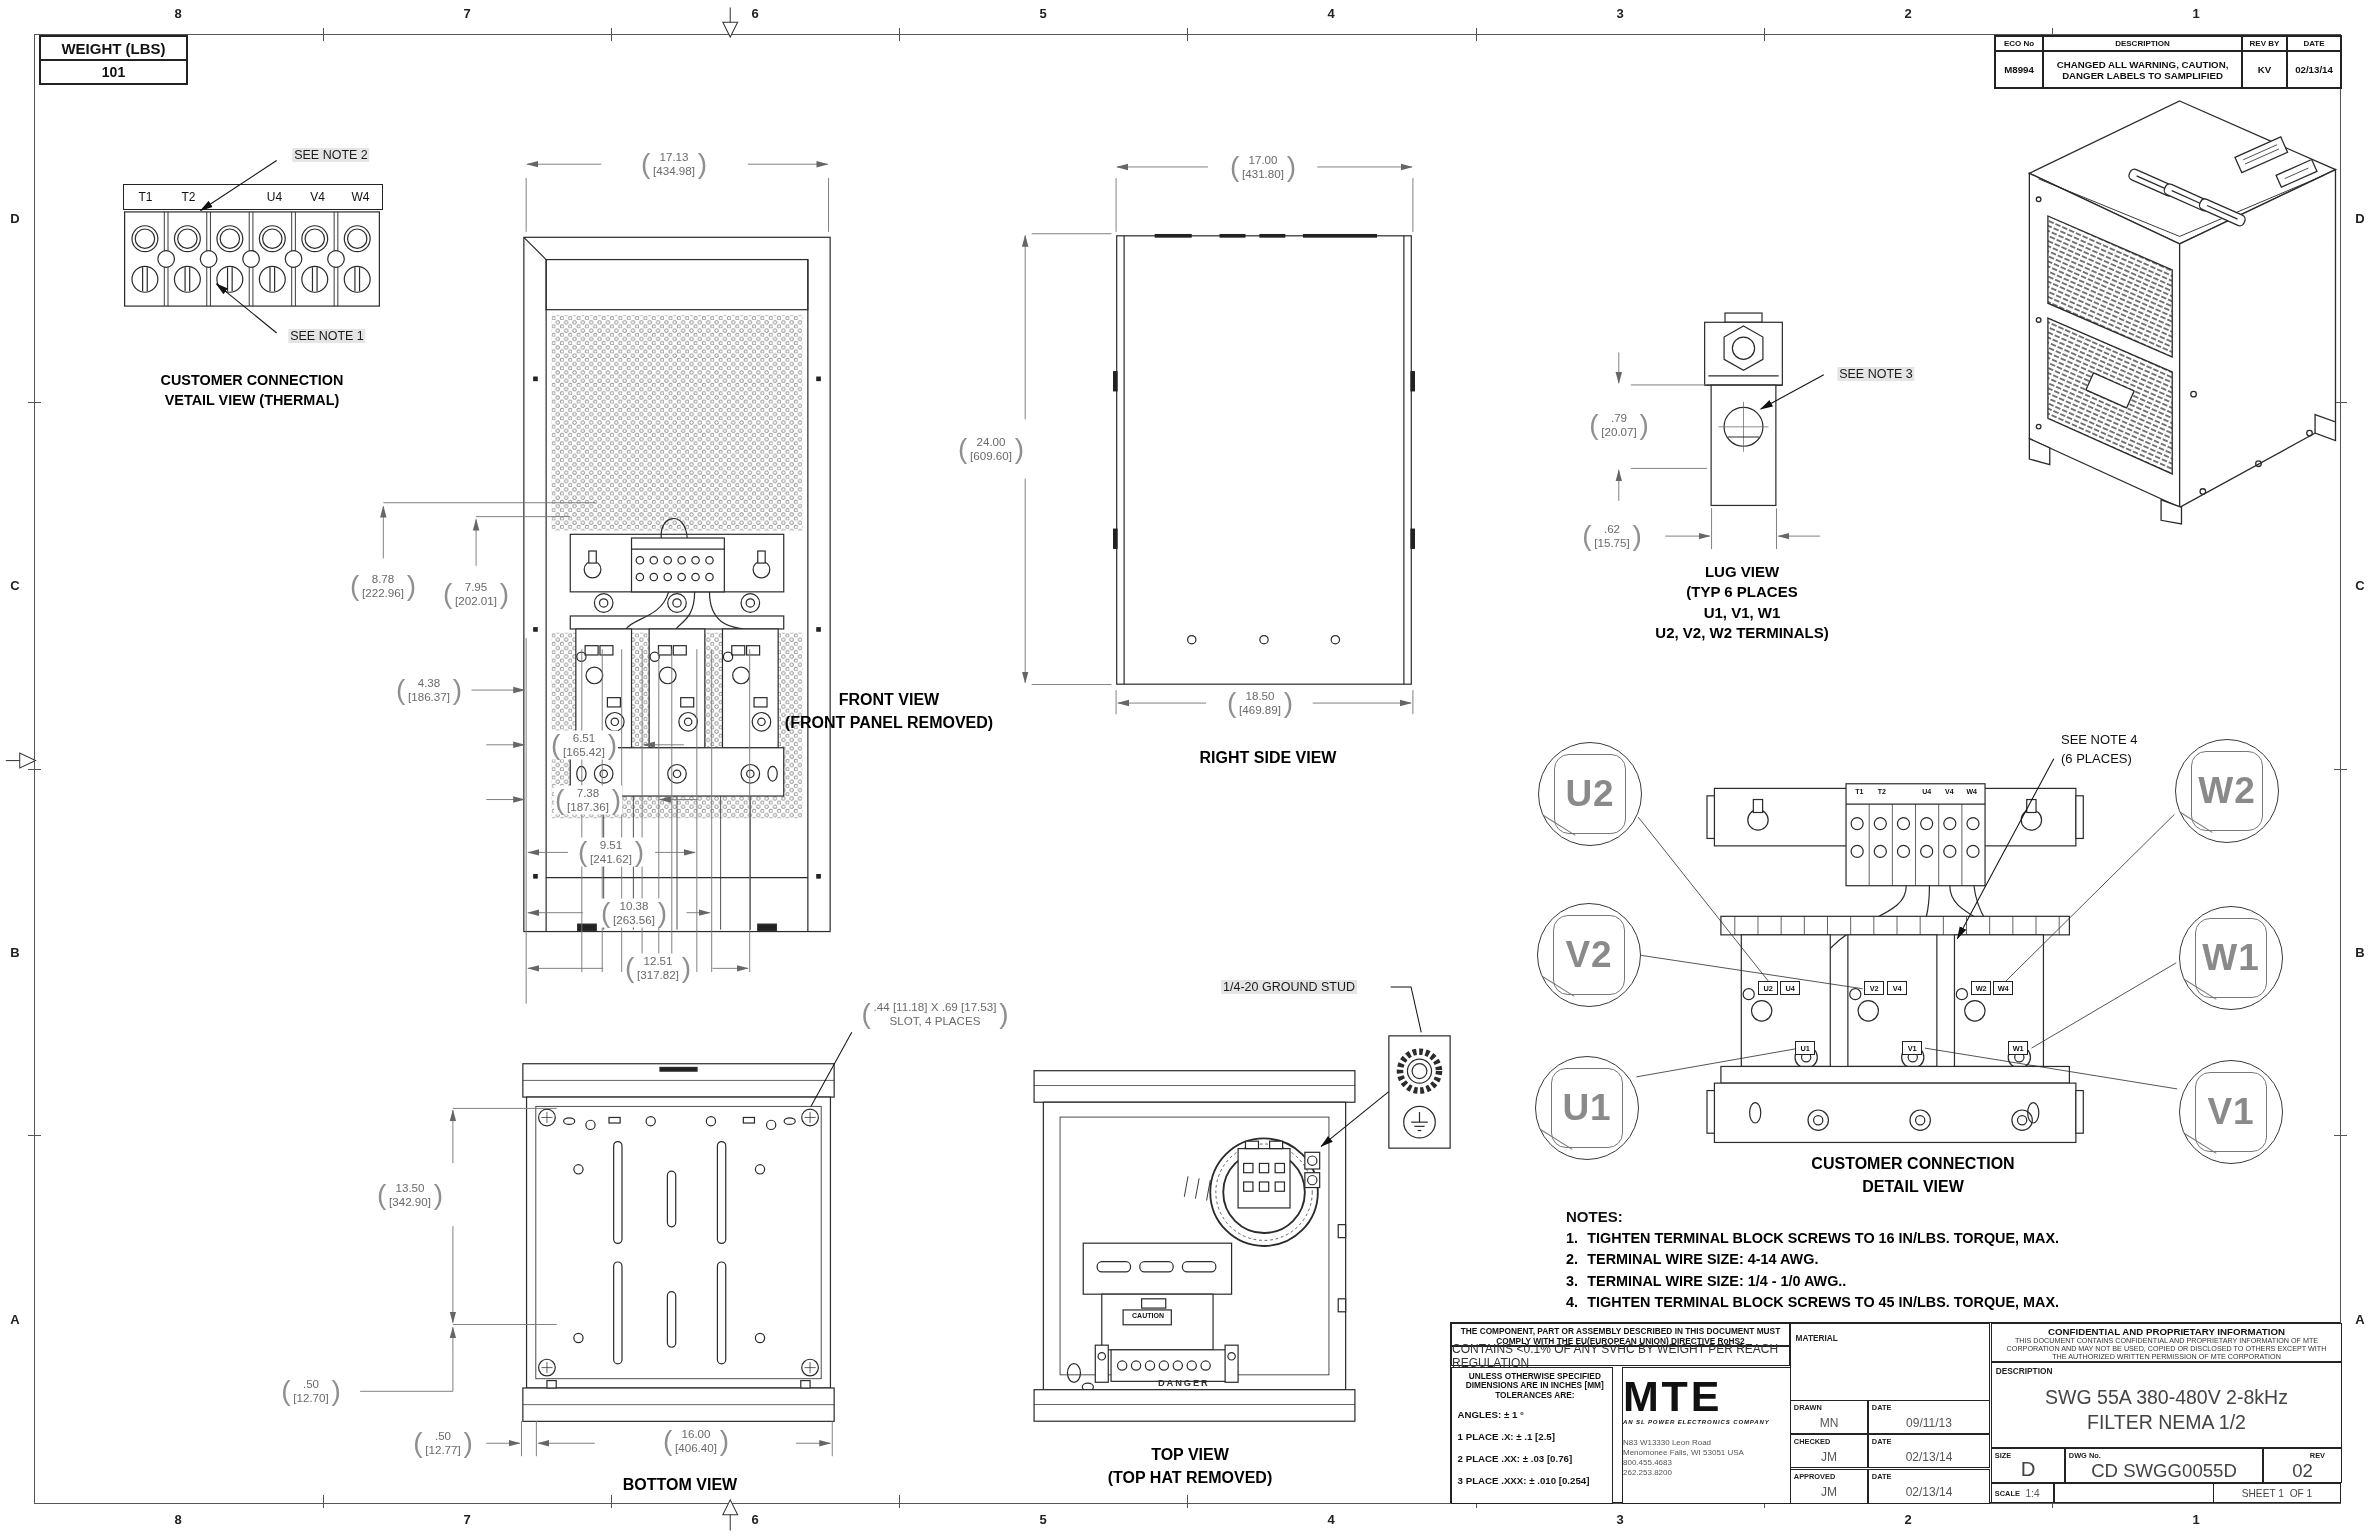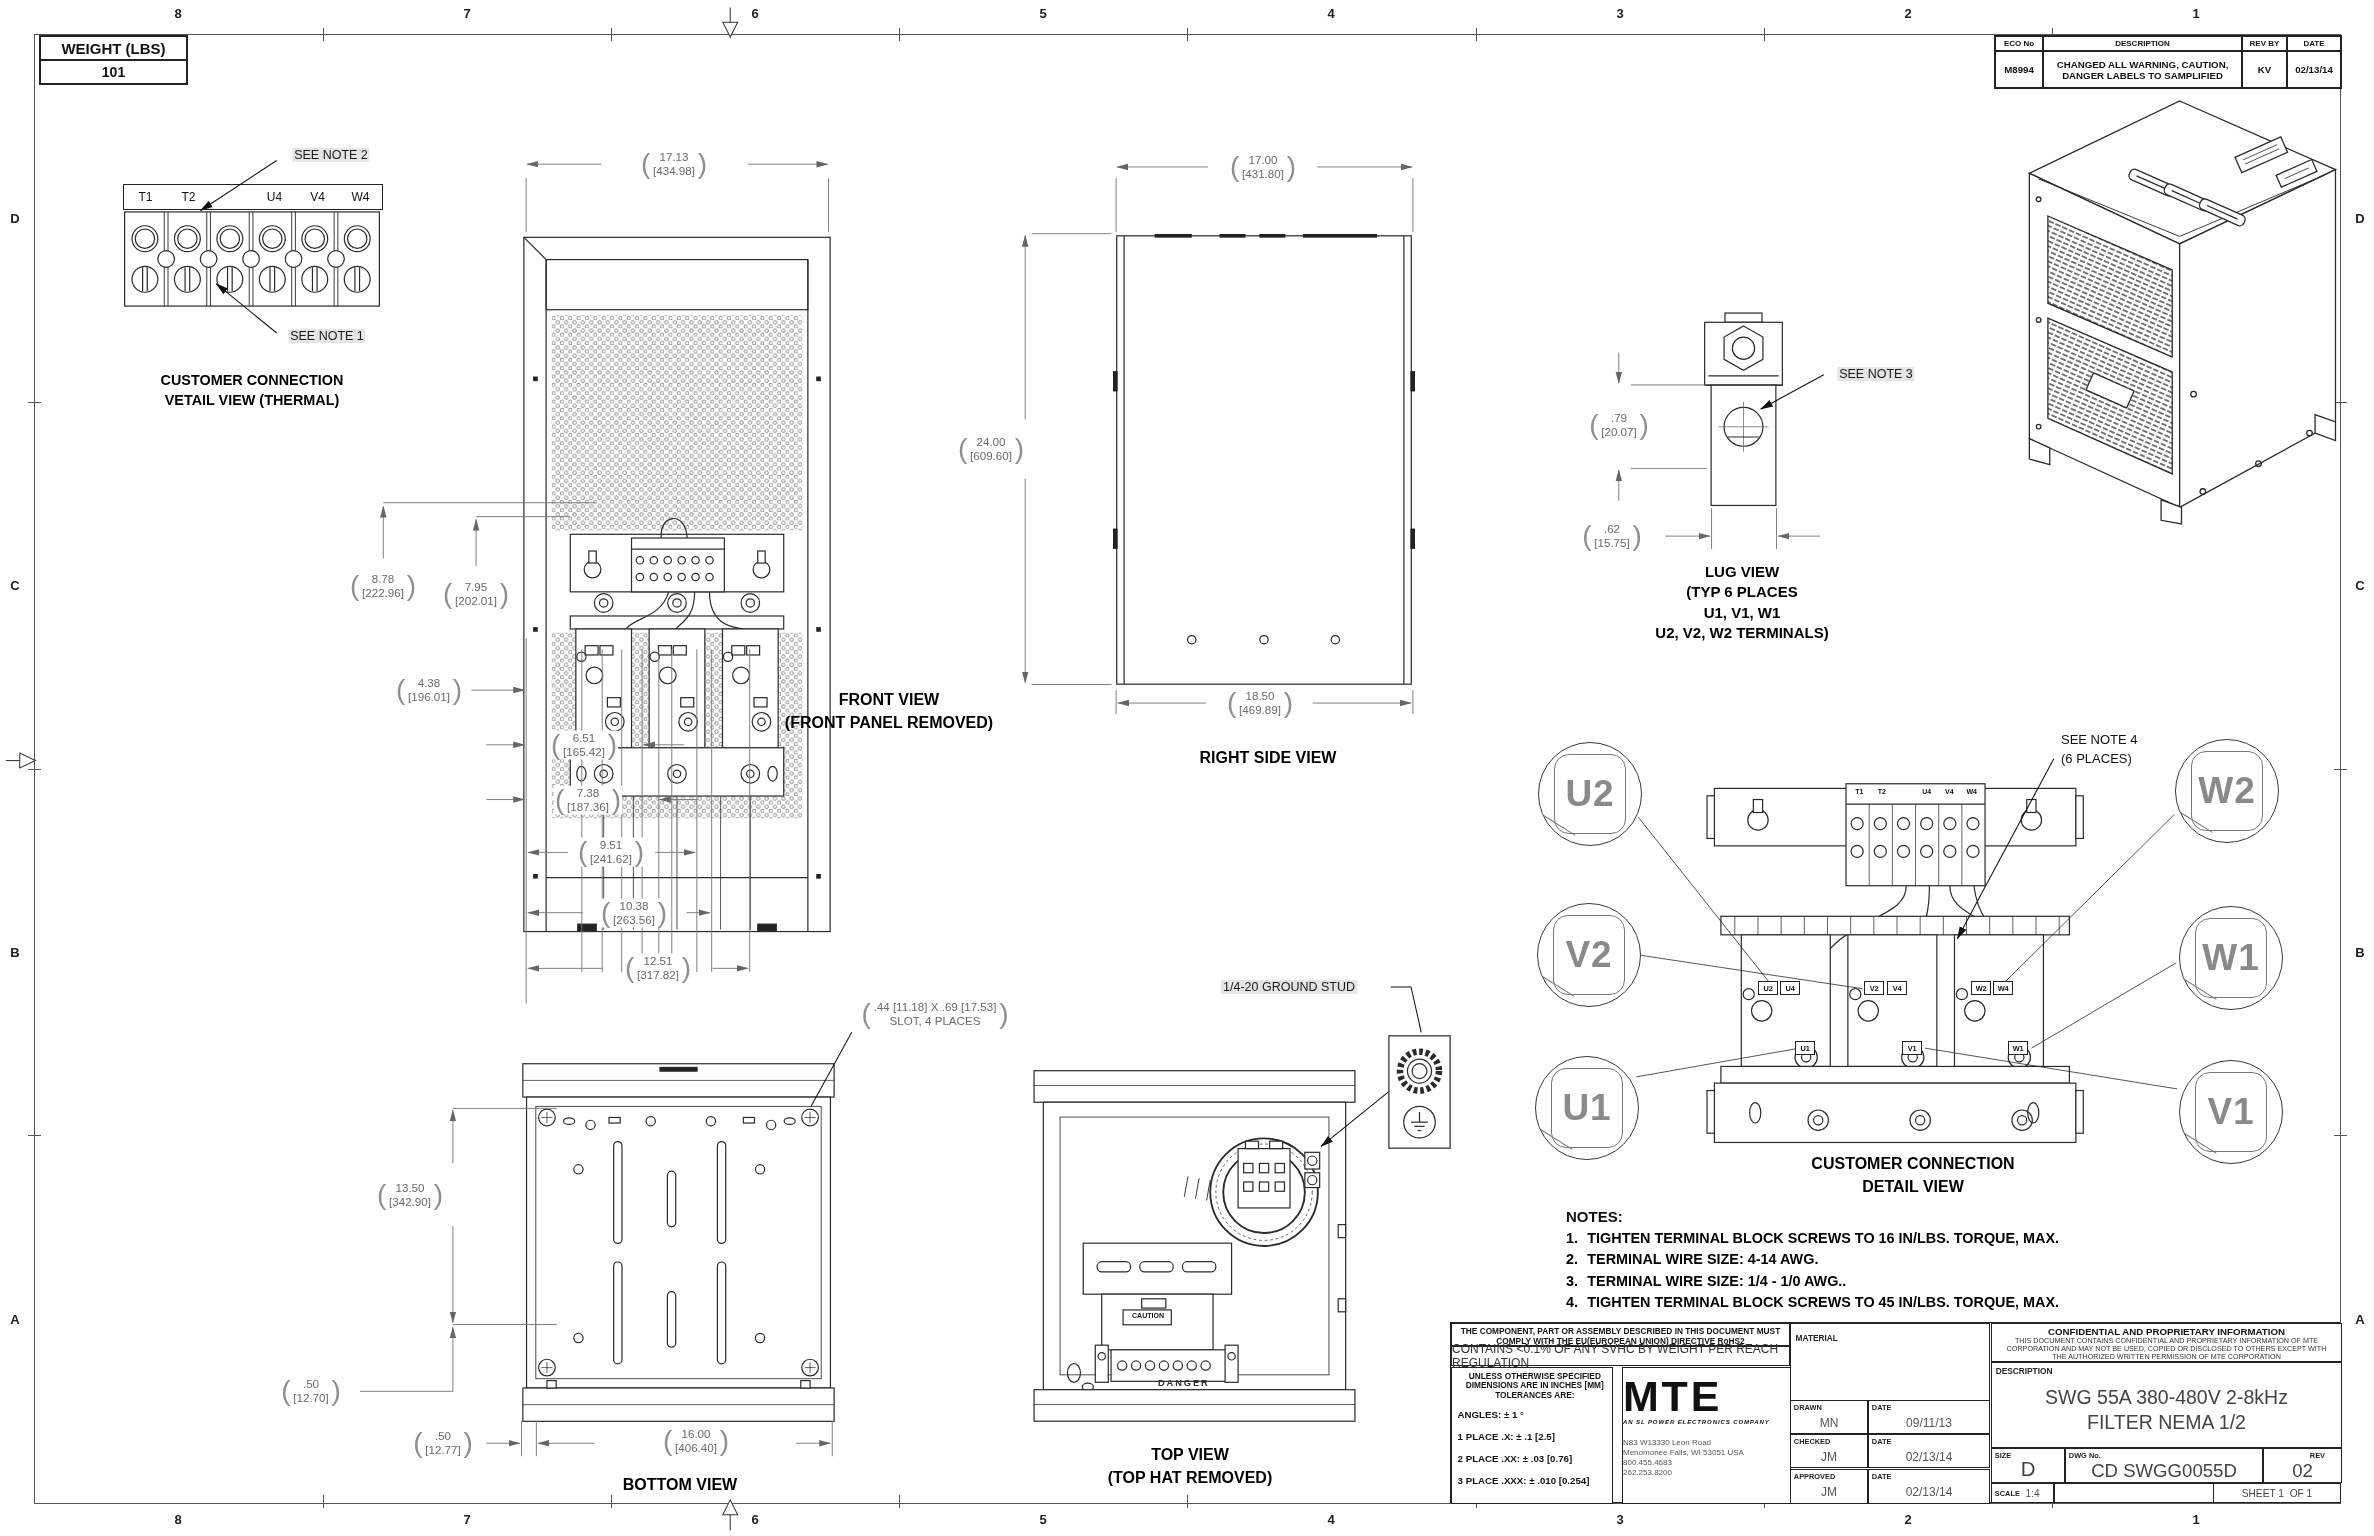--- a/index.html
+++ b/index.html
@@ -817,21 +817,21 @@
       <span class="stack">
         <span>7.95</span>
         <span>[202.01]</span>
       </span>
       <span class="p">)</span>
     </div>
   <div class="dim" style="left:429px;top:690px;">
       <span class="p">(</span>
       <span class="stack">
         <span>4.38</span>
-        <span>[196.01]</span>
+        <span>[186.37]</span>
       </span>
       <span class="p">)</span>
     </div>
   <div class="dim" style="left:584px;top:745px;">
       <span class="p">(</span>
       <span class="stack">
         <span>6.51</span>
         <span>[165.42]</span>
       </span>
       <span class="p">)</span>

